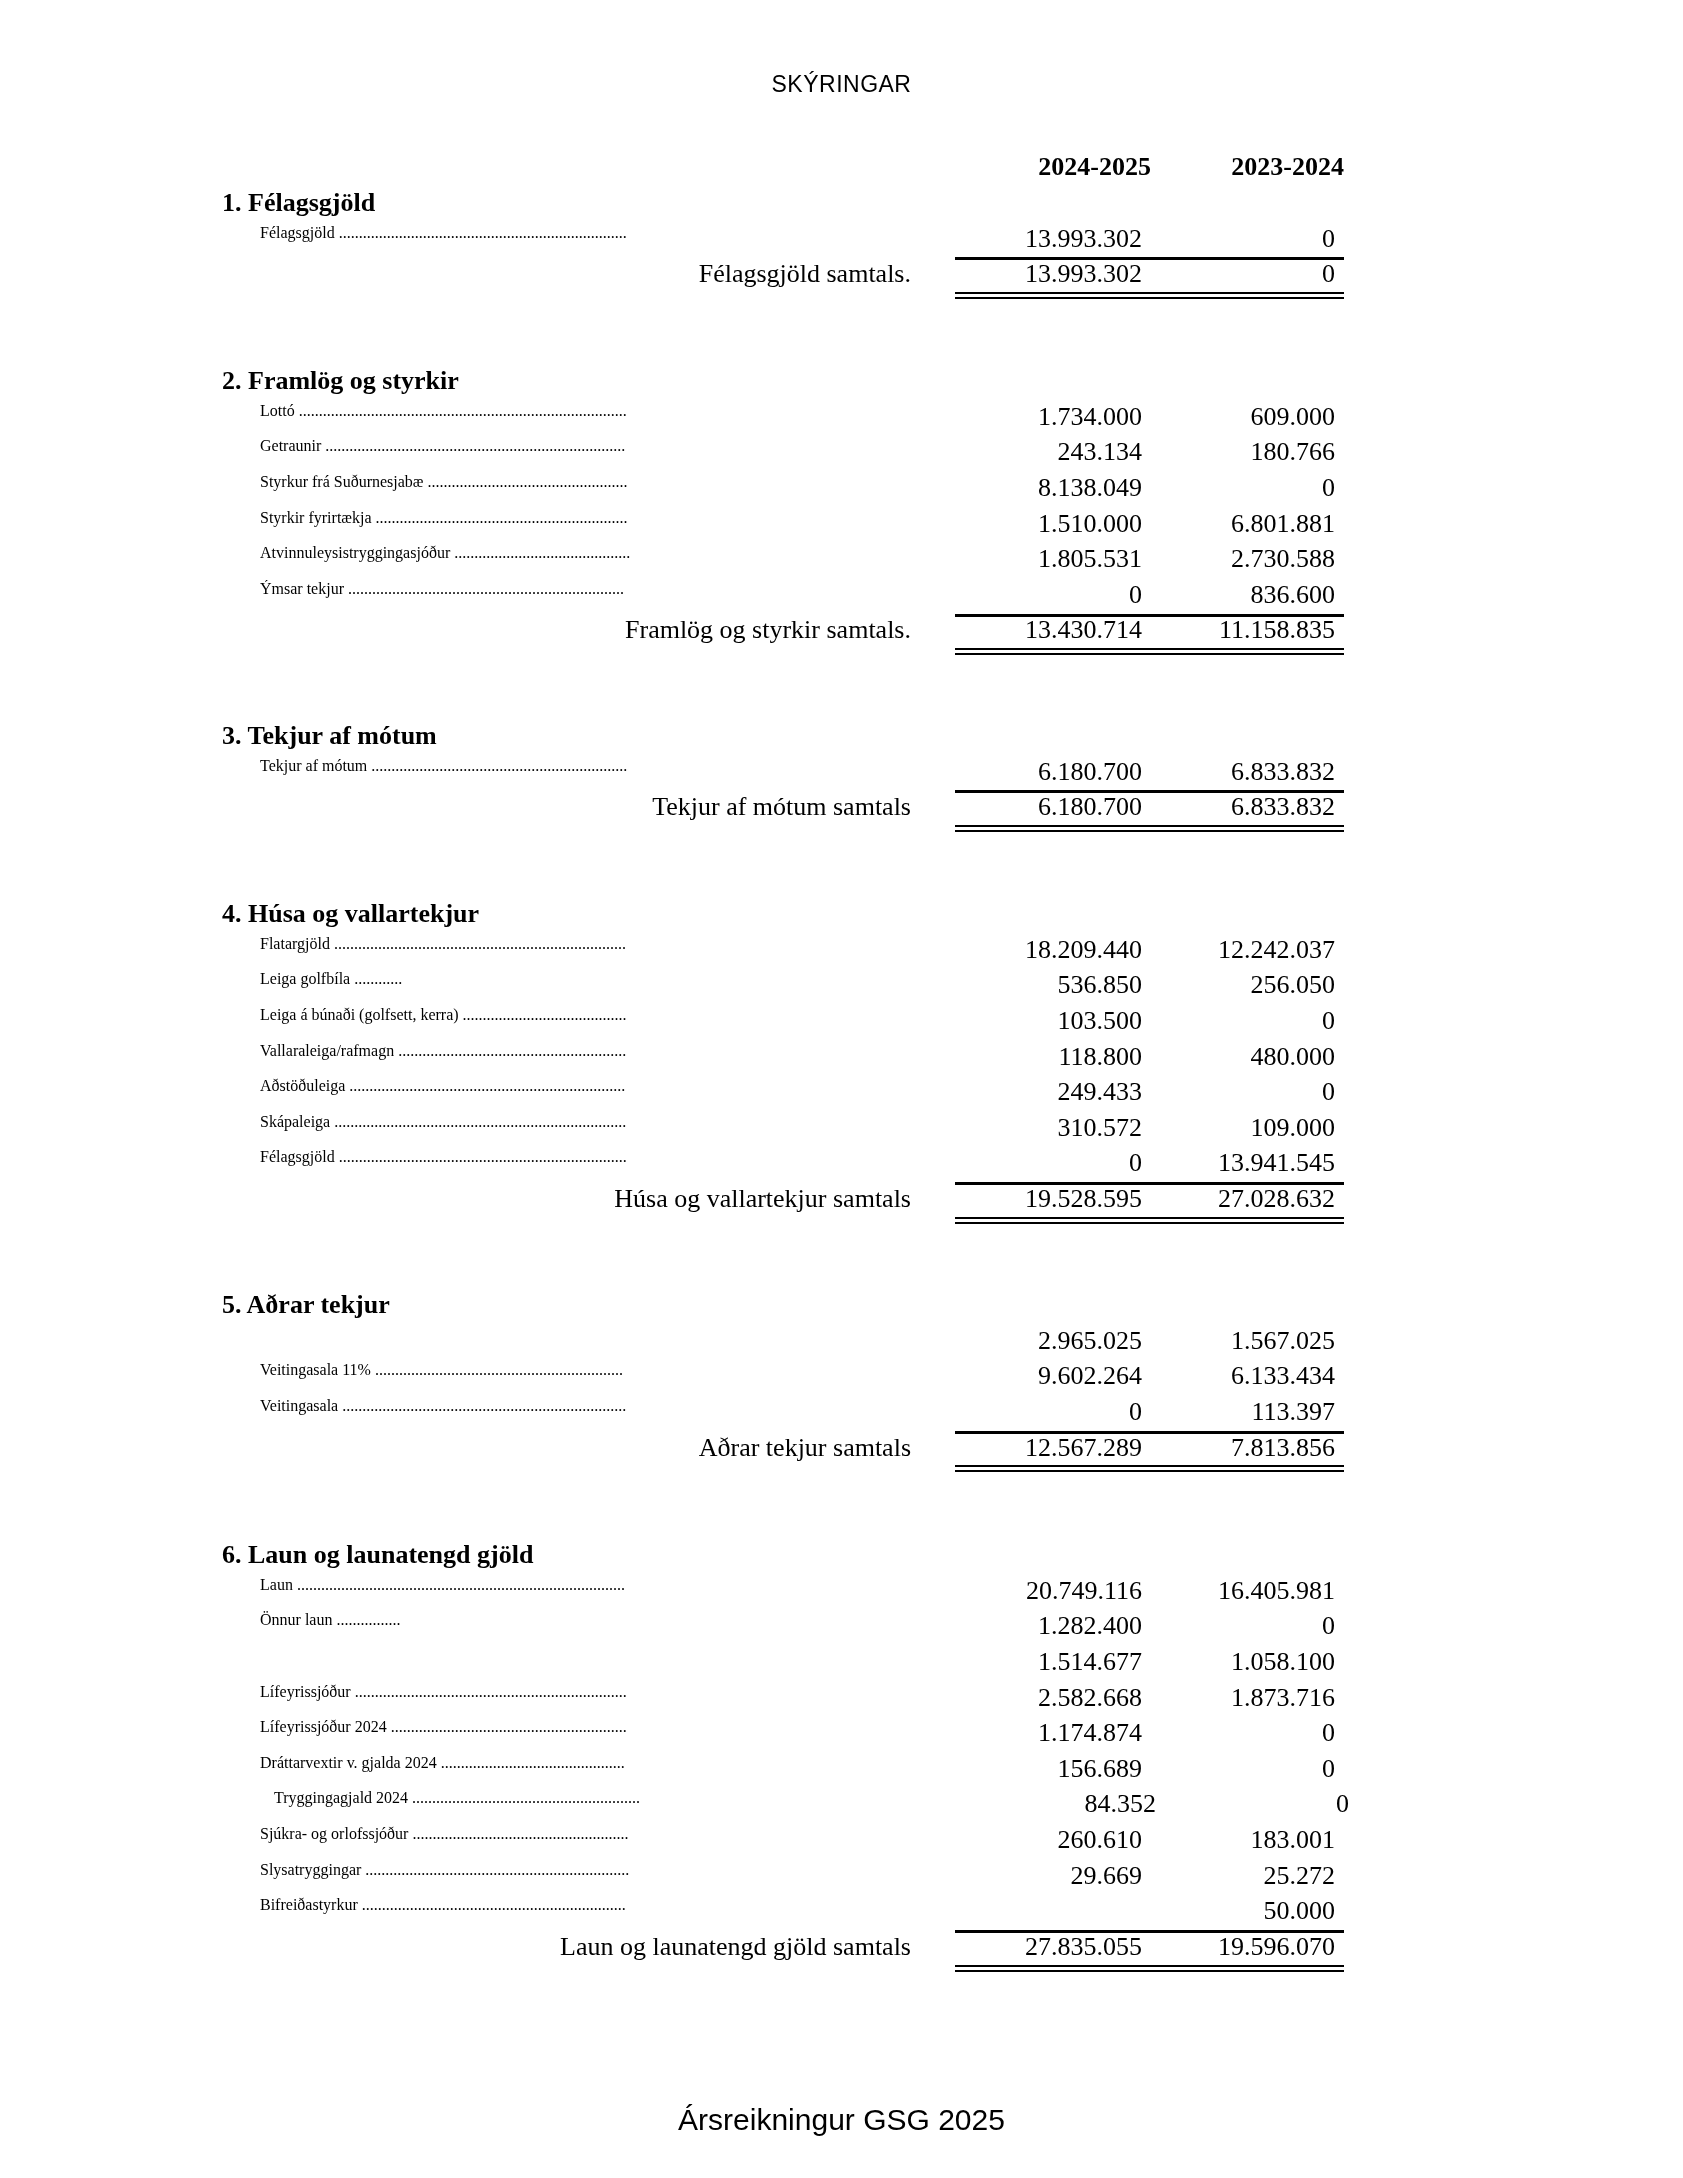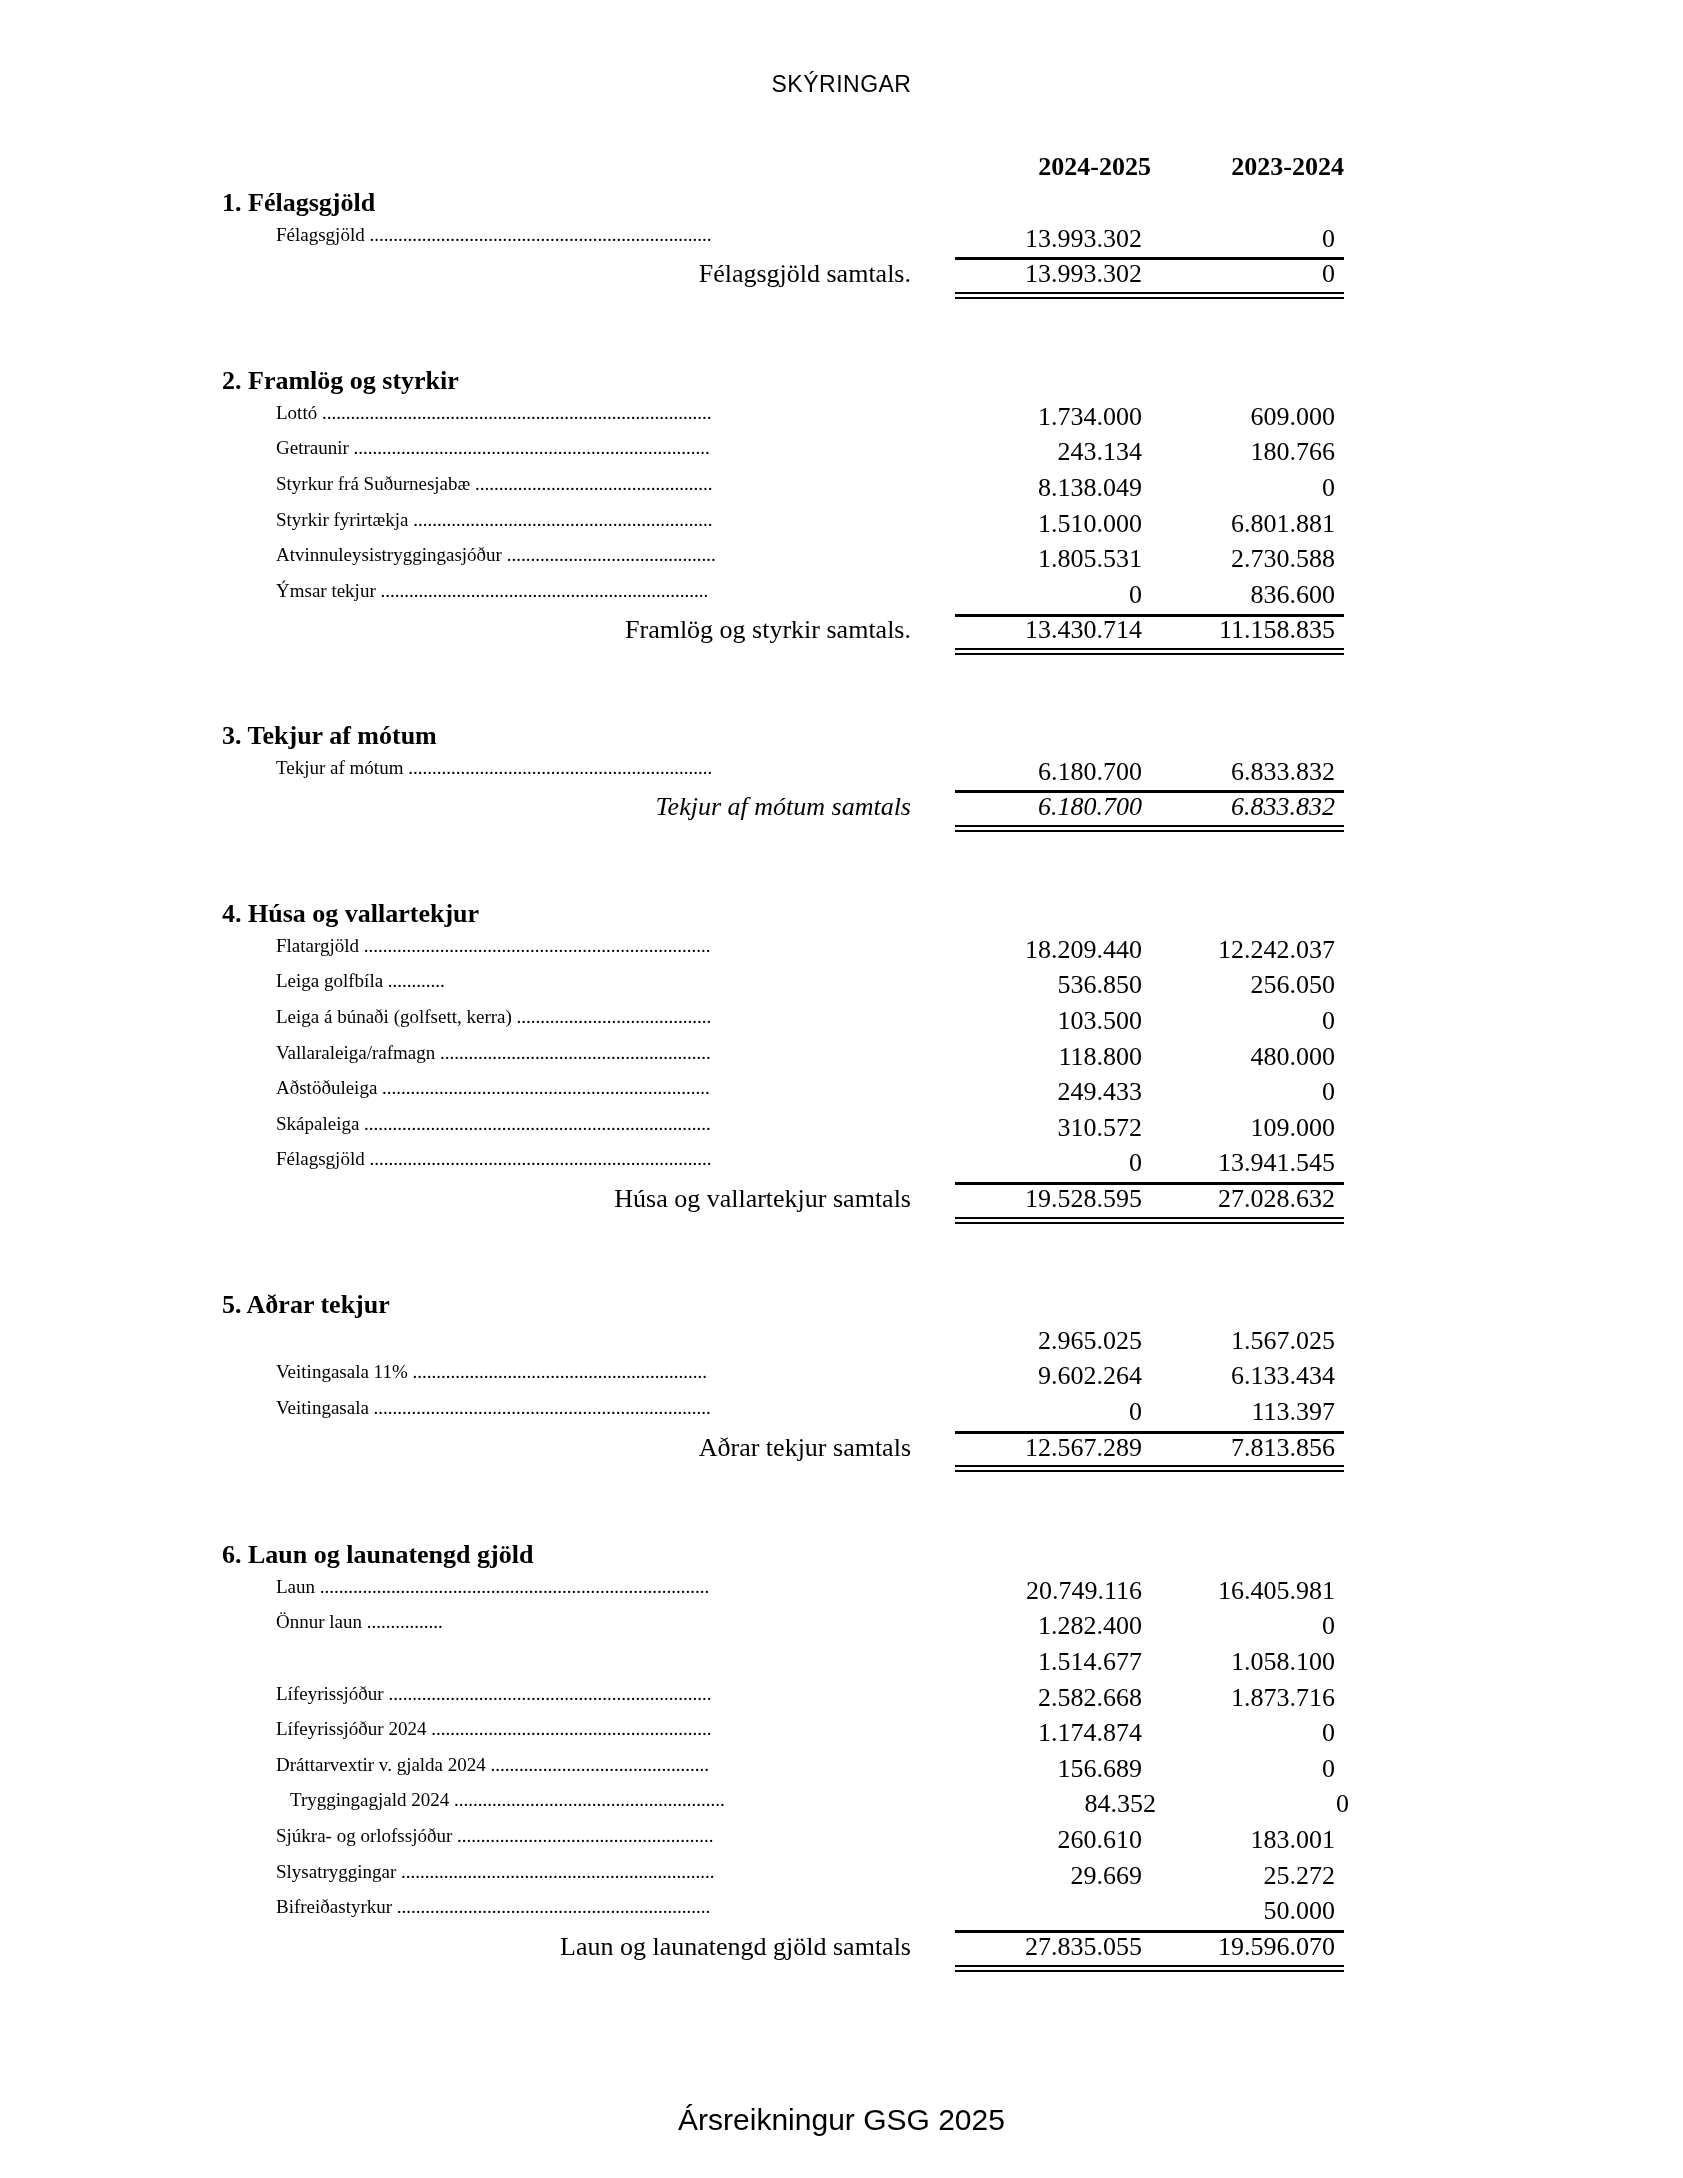--- a/index.html
+++ b/index.html
@@ -17,22 +17,22 @@
     font-family: "Liberation Serif", serif; font-weight: bold; font-size: 26px;
   }
   .content { position: absolute; left: 0; top: 0; width: 1683px; }
   .section { position: absolute; left: 0; width: 1683px; }
   .sec-title {
     position: absolute; left: 222px; top: 0;
     font-family: "Liberation Serif", serif; font-weight: bold; font-size: 26px; white-space: nowrap;
   }
   .row { position: absolute; left: 0; width: 1683px; height: 36px; }
   .row .label {
-    position: absolute; left: 276px; width: 653px; overflow: hidden; white-space: nowrap;
-    font-family: "Liberation Serif", serif; font-size: 19px;
+    position: absolute; left: 260px; width: 653px; overflow: hidden; white-space: nowrap;
+    font-family: "Liberation Serif", serif; font-size: 16px;
   }
   .row .label.short { width: auto; }
   .row .v1, .row .v2, .total .v1, .total .v2 {
     position: absolute; width: 218px; text-align: right;
     font-family: "Liberation Serif", serif; font-size: 26px; white-space: nowrap;
   }
   .row .v1, .total .v1 { left: 924px; }
   .row .v2, .total .v2 { left: 1117px; }
   .total { position: absolute; left: 0; width: 1683px; height: 36px; }
   .total .tlabel {
@@ -116,21 +116,21 @@
   </div>
 
   <div class="section" style="top:721px;">
     <div class="sec-title">3. Tekjur af mótum</div>
     <div class="row" style="top:36px;">
       <span class="label">Tekjur af mótum ................................................................</span>
       <span class="v1">6.180.700</span>
       <span class="v2">6.833.832</span>
     </div>
     <div class="rule-top" style="top:69px;"></div>
-    <div class="total" style="top:71px;font-style:italic;">
+    <div class="total" style="top:71px;">
       <span class="tlabel">Tekjur af mótum samtals</span>
       <span class="v1">6.180.700</span>
       <span class="v2">6.833.832</span>
     </div>
     <div class="rule-double" style="top:104px;"></div>
   </div>
 
   <div class="section" style="top:899px;">
     <div class="sec-title">4. Húsa og vallartekjur</div>
     <div class="row" style="top:36px;">

